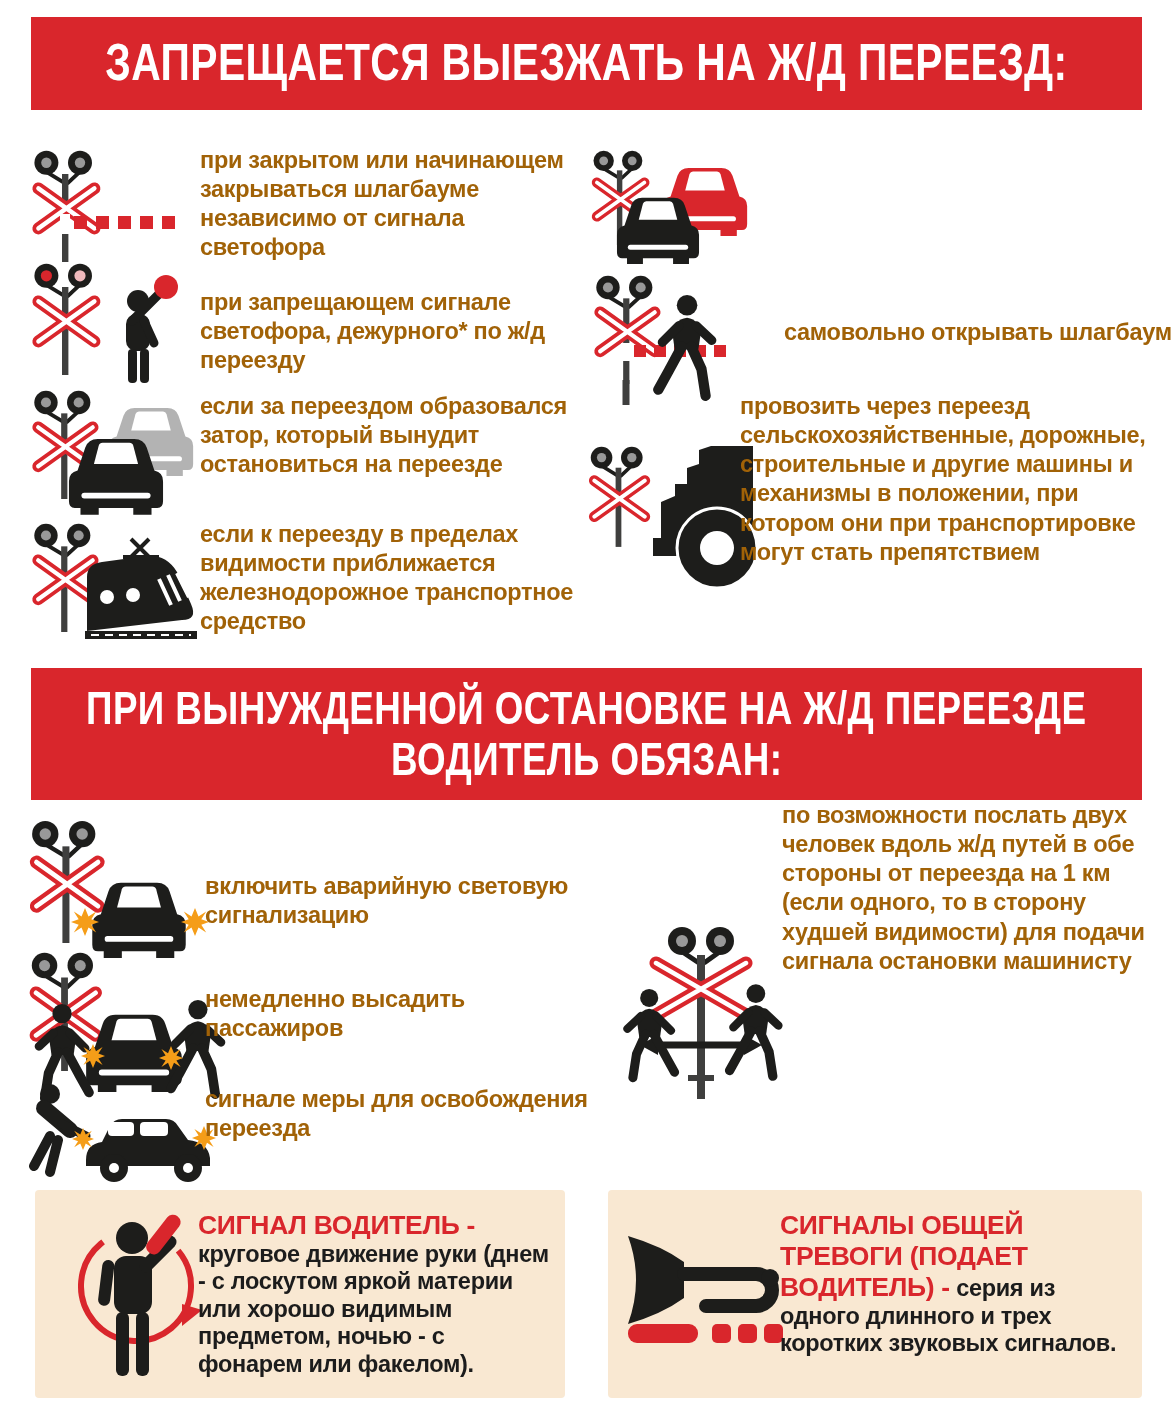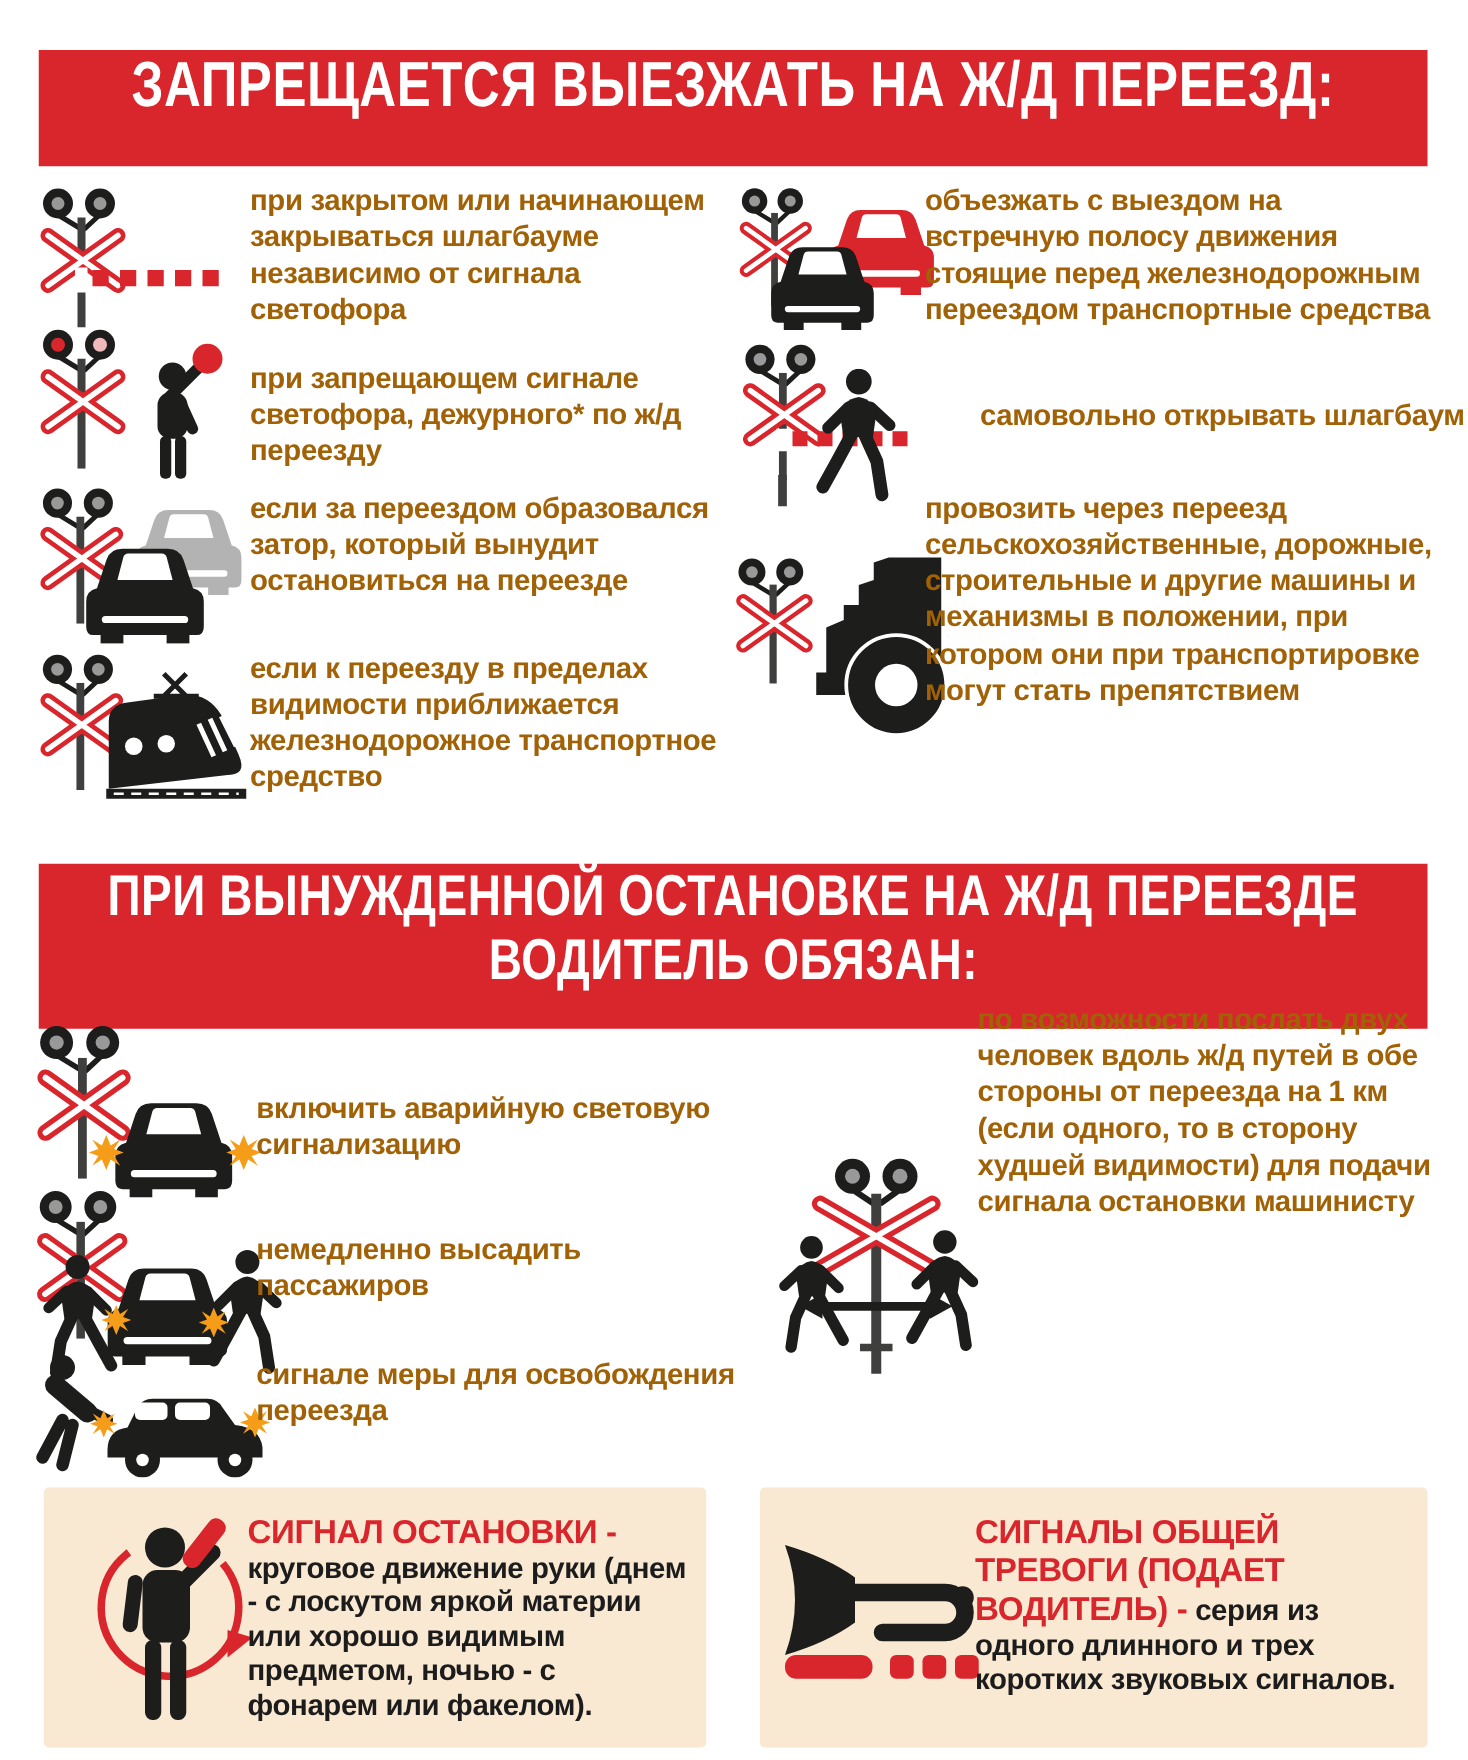--- a/index.html
+++ b/index.html
@@ -1,19 +1,19 @@
 <!DOCTYPE html>
 <html><head>
 <meta charset="utf-8">
 <style>
   html,body{margin:0;padding:0;background:#fff;}
   #poster{position:relative;width:1174px;height:1408px;background:#ffffff;overflow:hidden;
           font-family:"Liberation Sans",sans-serif;color:#1c1c1c;}
   .abs{position:absolute;}
-  .banner{background:#d9262c;display:flex;flex-direction:column;align-items:center;justify-content:flex-start;margin-top:23px;}
+  .banner{background:#d9262c;display:flex;flex-direction:column;align-items:center;justify-content:center;}
   .banner .bline{color:#ffffff;font-weight:bold;white-space:nowrap;transform:scaleX(0.8);transform-origin:center;
                  letter-spacing:0.5px;line-height:1.1;}
   .b1 .bline{font-size:51px;}
   .b2 .bline{font-size:46px;}
   .itxt{font-size:23.5px;font-weight:bold;line-height:1.24;letter-spacing:-0.3px;color:#a16207;}
   .box{background:#f9e8d2;border-radius:4px;}
   .boxtxt{font-size:23.5px;font-weight:bold;line-height:1.17;letter-spacing:-0.3px;color:#1c1c1c;}
   .redtitle{color:#d9262c;font-size:26.5px;font-weight:bold;}
   svg{display:block;}
 </style>
@@ -127,21 +127,20 @@
     <svg width="175" height="118" viewBox="0 0 175 118">
       <use href="#cross-sign" width="68" height="95"></use>
       <g style="color:#d9262c">
           <use href="#car-front" x="74" y="12" width="86" height="74"></use>
         </g>
       <g style="color:#1d1d1b">
           <use href="#car-front" x="28" y="42" width="84" height="72"></use>
         </g>
     </svg>
   </div>
-  <div class="abs itxt" style="left:740px;top:146px;width:408px;">объезжать с выездом на встречную полосу движения стоящие перед железнодорожным переездом транспортные средства</div>
 
   <div class="abs" style="left:590px;top:275px;">
     <svg width="160" height="132" viewBox="0 0 160 132">
       <use href="#cross-sign" width="78" height="109"></use>
       <rect x="32.5" y="105" width="7" height="25" fill="#3f3f3e"></rect>
       <rect x="31" y="68" width="11" height="18" fill="#ffffff"></rect>
       <rect x="44" y="70" width="12" height="12" fill="#d9262c"></rect>
         <rect x="64" y="70" width="12" height="12" fill="#d9262c"></rect>
       <rect x="84" y="70" width="12" height="12" fill="#d9262c"></rect>
         <rect x="104" y="70" width="12" height="12" fill="#d9262c"></rect>
@@ -258,21 +257,21 @@
         <rect x="44" y="48" width="38" height="58" rx="12"></rect>
         <rect x="33" y="52" width="12" height="46" rx="6" transform="rotate(7 39 52)"></rect>
         <path d="M76 58 L100 34" stroke="#1d1d1b" stroke-width="13" stroke-linecap="round" fill="none"></path>
         <rect x="46" y="104" width="13" height="64" rx="6"></rect>
         <rect x="66" y="104" width="13" height="64" rx="6"></rect>
       </g>
       <rect x="94" y="6" width="15" height="46" rx="7" fill="#d9262c" transform="rotate(38 101 16)"></rect>
     </svg>
   </div>
   <div class="abs boxtxt" style="left:198px;top:1210px;width:352px;">
-    <span class="redtitle">СИГНАЛ ОСТАНОВКИ -</span>
+    <span class="redtitle">СИГНАЛ ВОДИТЕЛЬ -</span>
     <span>круговое движение руки (днем - с лоскутом яркой материи или хорошо видимым предметом, ночью - с фонарем или факелом).</span>
   </div>
 
   <div class="abs box" style="left:608px;top:1190px;width:534px;height:208px;"></div>
   <div class="abs" style="left:628px;top:1222px;">
     <svg width="165" height="128" viewBox="0 0 165 128">
       <path d="M0 14 q34 10 56 26 v36 q-22 16 -56 26 q16 -44 0 -88 z" fill="#1d1d1b"></path>
       <path d="M56 52 h72 a16 16 0 0 1 0 32 h-50" stroke="#1d1d1b" stroke-width="14" stroke-linecap="round" fill="none"></path>
       <circle cx="142" cy="56" r="9" fill="#1d1d1b"></circle>
       <rect x="0" y="102" width="70" height="19" rx="9" fill="#d9262c"></rect>

